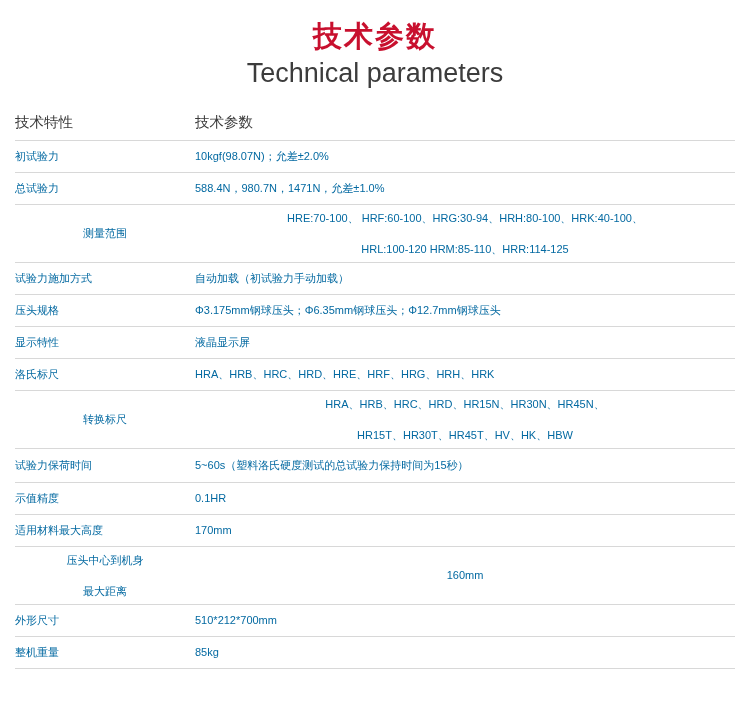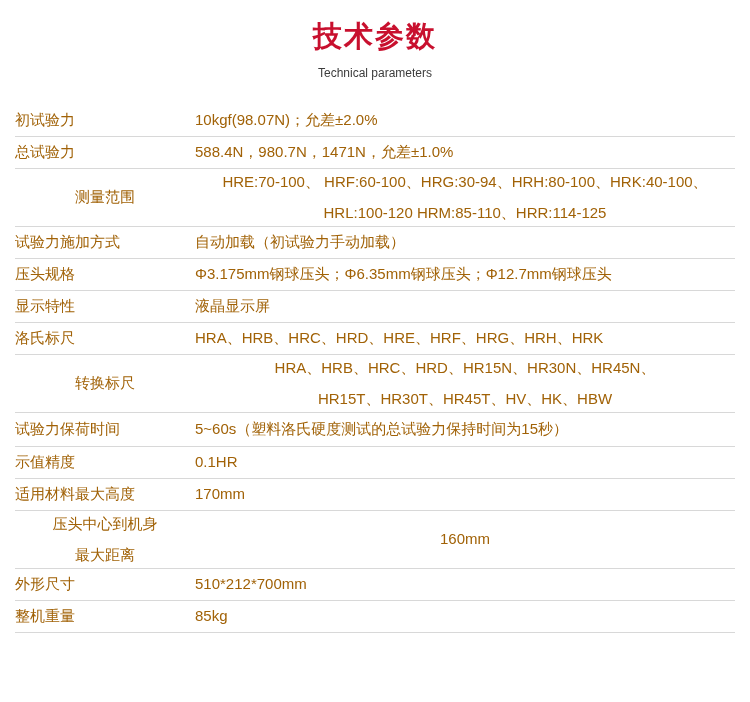--- a/index.html
+++ b/index.html
@@ -25,36 +25,36 @@
     padding-top: 16px;
   }
   .title-cn {
     font-size: 29px;
     font-weight: bold;
     color: #c8102e;
     letter-spacing: 2px;
     line-height: 40px;
   }
   .title-en {
-    font-size: 12px;
+    font-size: 27px;
     color: #3c3c3c;
     line-height: 30px;
     margin-top: 2px;
     font-weight: normal;
   }
   .spec-table {
     margin: 16px auto 0 auto;
     width: 720px;
     border-collapse: collapse;
     table-layout: fixed;
   }
   .spec-table td {
     vertical-align: middle;
-    font-size: 15px;
-    color: #a16207;
+    font-size: 11px;
+    color: #0369a1;
     border-bottom: 1px solid #d8d8d8;
     padding: 0;
   }
   .col-label {
     width: 180px;
     padding: 0 8px 0 12px;
     box-sizing: border-box;
     line-height: 22px;
   }
   .col-value {
@@ -84,20 +84,24 @@
 
 <div class="page">
 
   <div class="header">
     <div class="title-cn" style="color: rgb(200, 16, 46);">技术参数</div>
     <div class="title-en">Technical parameters</div>
   </div>
 
   <table class="spec-table">
     <tbody>
+      <tr class="head-row">
+        <td class="col-label">技术特性</td>
+        <td class="col-value">技术参数</td>
+      </tr>
 
       <tr class="row-h1">
         <td class="col-label">初试验力</td>
         <td class="col-value">10kgf(98.07N)；允差±2.0%</td>
       </tr>
 
       <tr class="row-h1">
         <td class="col-label">总试验力</td>
         <td class="col-value">588.4N，980.7N，1471N，允差±1.0%</td>
       </tr>

